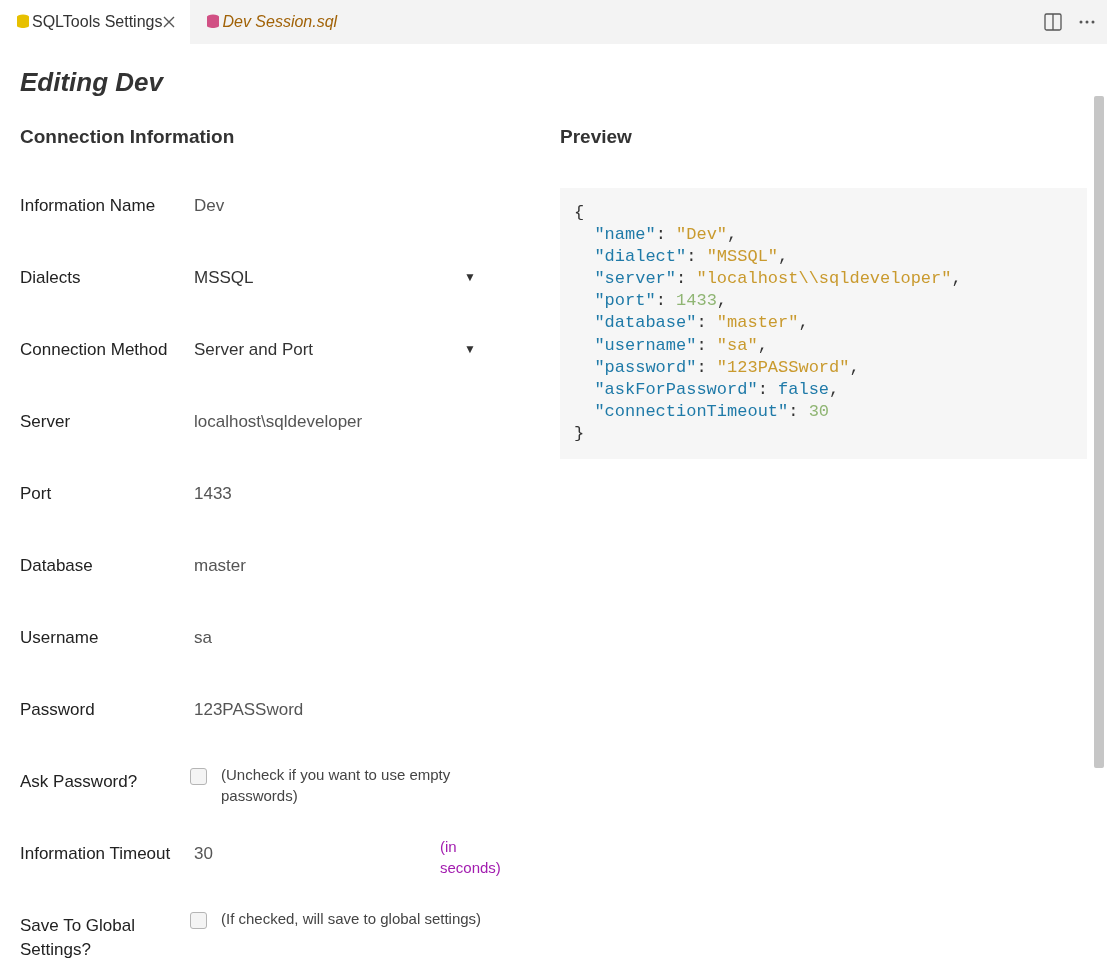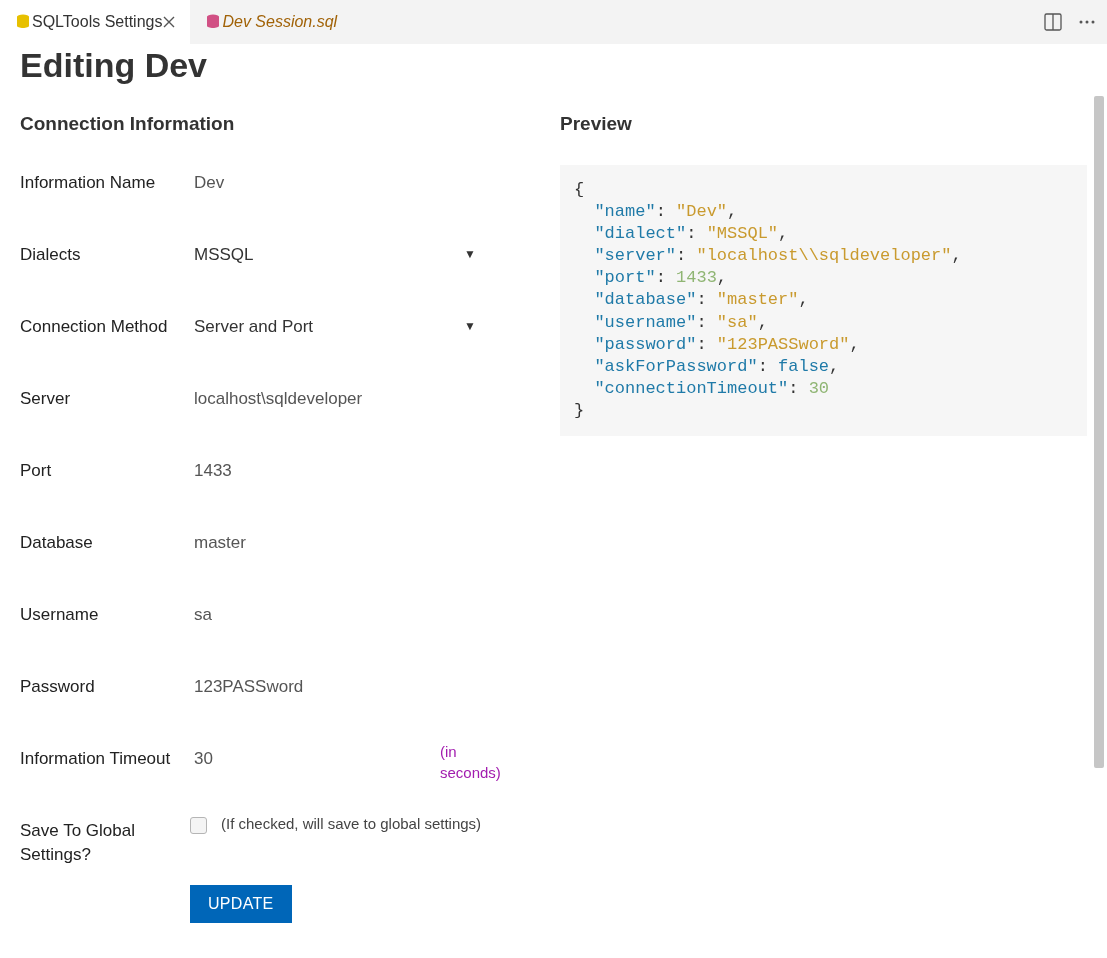--- a/index.html
+++ b/index.html
@@ -55,40 +55,41 @@
   }
   .scroll-thumb {
     position: absolute;
     right: 3px; top: 0;
     width: 10px;
     height: 78%;
     background: #c6c6c6;
     border-radius: 2px;
   }
   h1.page-title {
-    font-size: 34px;
+    font-size: 26px;
     font-weight: 700;
-    margin: 2px 0 28px 20px;
+    margin: 23px 0 28px 20px;
+    font-style: italic;
   }
   .cols {
     display: flex;
     gap: 40px;
     padding: 0 20px 0 20px;
   }
   .left {
     flex: 0 0 500px;
   }
   .right {
     flex: 1;
     min-width: 0;
   }
   h2.section {
     font-size: 19px;
     font-weight: 700;
-    margin: 0 0 30px 0;
+    margin: 0 0 40px 0;
   }
   .form-row {
     display: flex;
     align-items: flex-start;
     margin-bottom: 18px;
     min-height: 54px;
   }
   .form-row .label {
     width: 170px;
     font-size: 17px;
@@ -277,20 +278,27 @@
         </div>
       </div>
 
       <div class="form-row">
         <div class="label">Password</div>
         <div class="field">
           <input class="text-input" value="123PASSword" style="">
         </div>
       </div>
 
+      <div class="form-row">
+        <div class="label">Ask Password?</div>
+        <div class="field">
+          <span class="chk"></span>
+          <span class="hint">(Uncheck if you want to use empty passwords)</span>
+        </div>
+      </div>
 
       <div class="form-row">
         <div class="label">Information Timeout</div>
         <div class="field">
           <input class="text-input narrow" value="30" style="">
           <span class="hint small">(in seconds)</span>
         </div>
       </div>
 
       <div class="form-row">

